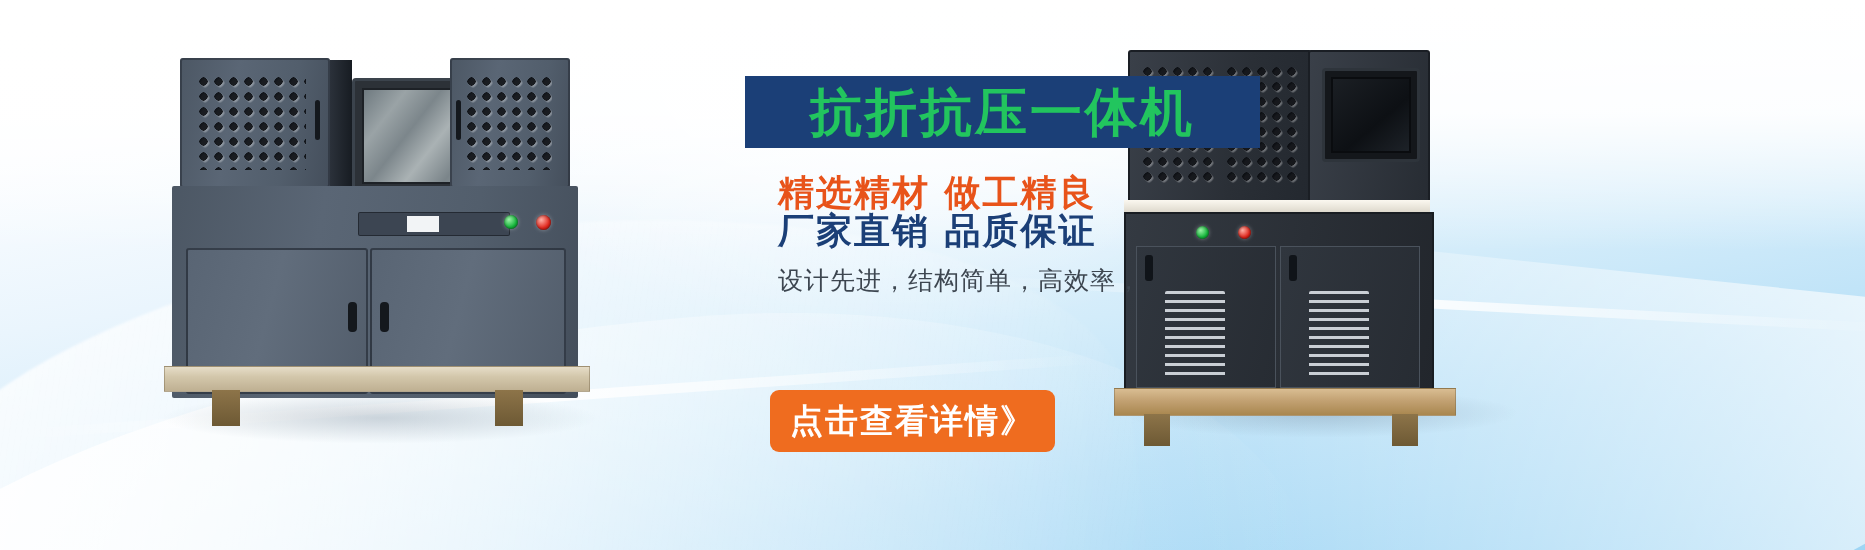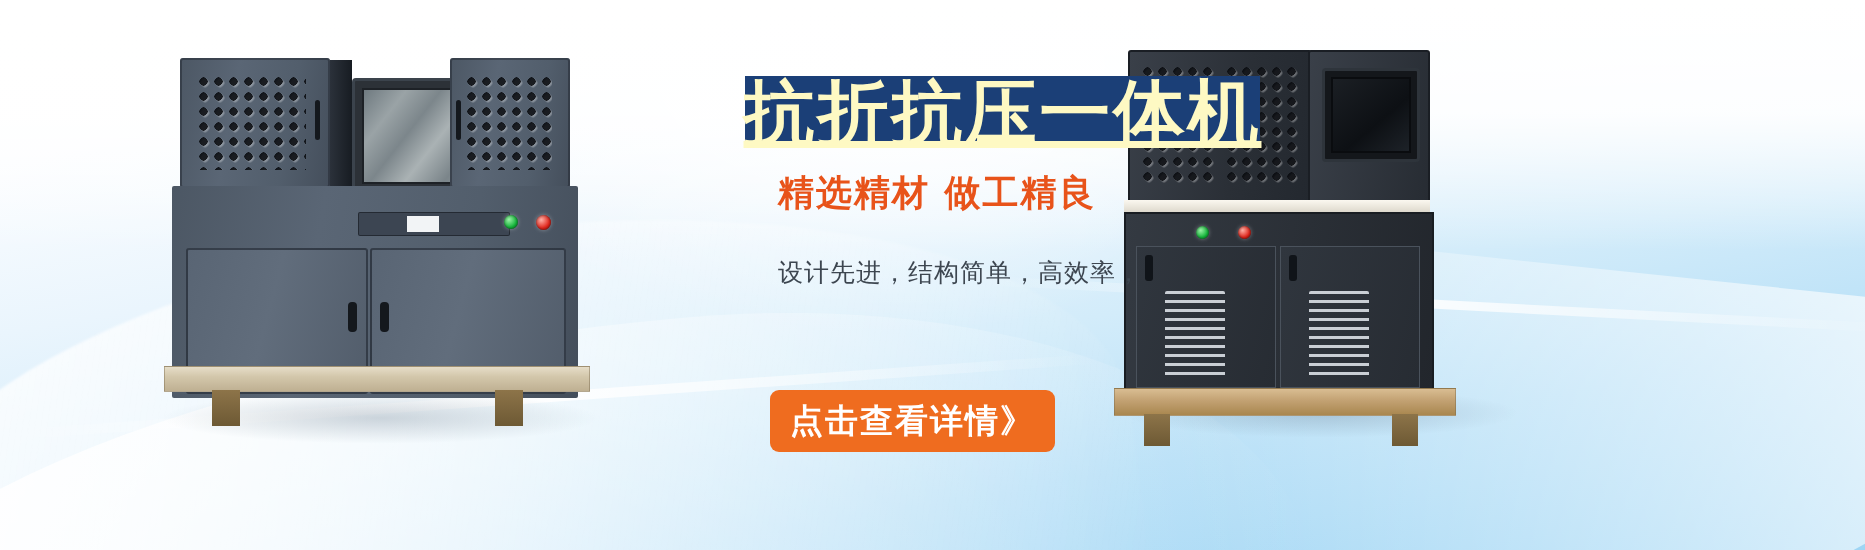--- a/index.html
+++ b/index.html
@@ -73,39 +73,39 @@
     border-radius:2px;}
   .shadow-soft{position:absolute;border-radius:50%;background:radial-gradient(ellipse,rgba(90,110,130,.28),rgba(90,110,130,0) 70%);}
 
   
   .title-bar{
     position:absolute;left:745px;top:76px;width:515px;height:72px;
     background:#1b3f77;display:flex;align-items:center;justify-content:center;
   }
   .title-bar .title-text{
     font-family:"DejaVu Sans","Liberation Sans",sans-serif;
-    font-size:71px;font-weight:bold;color:#fef9c3;letter-spacing:3px;
-    line-height:1;white-space:nowrap;text-decoration:underline;
+    font-size:52px;font-weight:bold;color:#22c55e;letter-spacing:3px;
+    line-height:1;white-space:nowrap;
   }
   .sub-orange{
     position:absolute;left:778px;top:169px;width:560px;
     font-family:"DejaVu Sans","Liberation Sans",sans-serif;
     font-size:36px;font-weight:bold;color:#e8531a;letter-spacing:2px;white-space:nowrap;
   }
   .sub-blue{
     position:absolute;left:778px;top:207px;width:560px;
     font-family:"DejaVu Sans","Liberation Sans",sans-serif;
     font-size:36px;font-weight:bold;color:#1b3f77;letter-spacing:2px;white-space:nowrap;
   }
   .body-line{
     position:absolute;left:778px;width:620px;
     font-family:"DejaVu Sans","Liberation Sans",sans-serif;
     font-size:25px;color:#3d4650;letter-spacing:1px;white-space:nowrap;
   }
-  .body-line.l1{top:256px;}
+  .body-line.l1{top:264px;}
   .body-line.l2{top:297px;}
   .cta{
     position:absolute;left:770px;top:390px;width:285px;height:62px;
     background:#ef6c1f;border:none;border-radius:9px;cursor:pointer;
     display:flex;align-items:center;justify-content:center;padding:16px;
   }
   .cta .cta-text{
     font-family:"DejaVu Sans","Liberation Sans",sans-serif;
     font-size:33px;font-weight:bold;color:#ffffff;letter-spacing:2px;white-space:nowrap;
   }
@@ -205,20 +205,21 @@
     <div class="pallet" style="left:4px;top:360px;width:340px;height:26px;background:linear-gradient(180deg,#d9bd92,#c2a172 45%,#a9874f 100%);"></div>
     <div class="pallet-leg" style="left:34px;top:386px;width:26px;height:32px;"></div>
     <div class="pallet-leg" style="left:282px;top:386px;width:26px;height:32px;"></div>
   </div>
 
   <div class="title-bar">
     <span class="title-text">抗折抗压一体机</span>
   </div>
 
   <div class="sub-orange">精选精材 做工精良</div>
+  <div class="sub-blue">厂家直销 品质保证</div>
 
   <div class="body-line l1">设计先进，结构简单，高效率，</div>
 
   <button class="cta">
     <span class="cta-text">点击查看详情》</span>
   </button>
 
 </div>
 
 </body></html>

